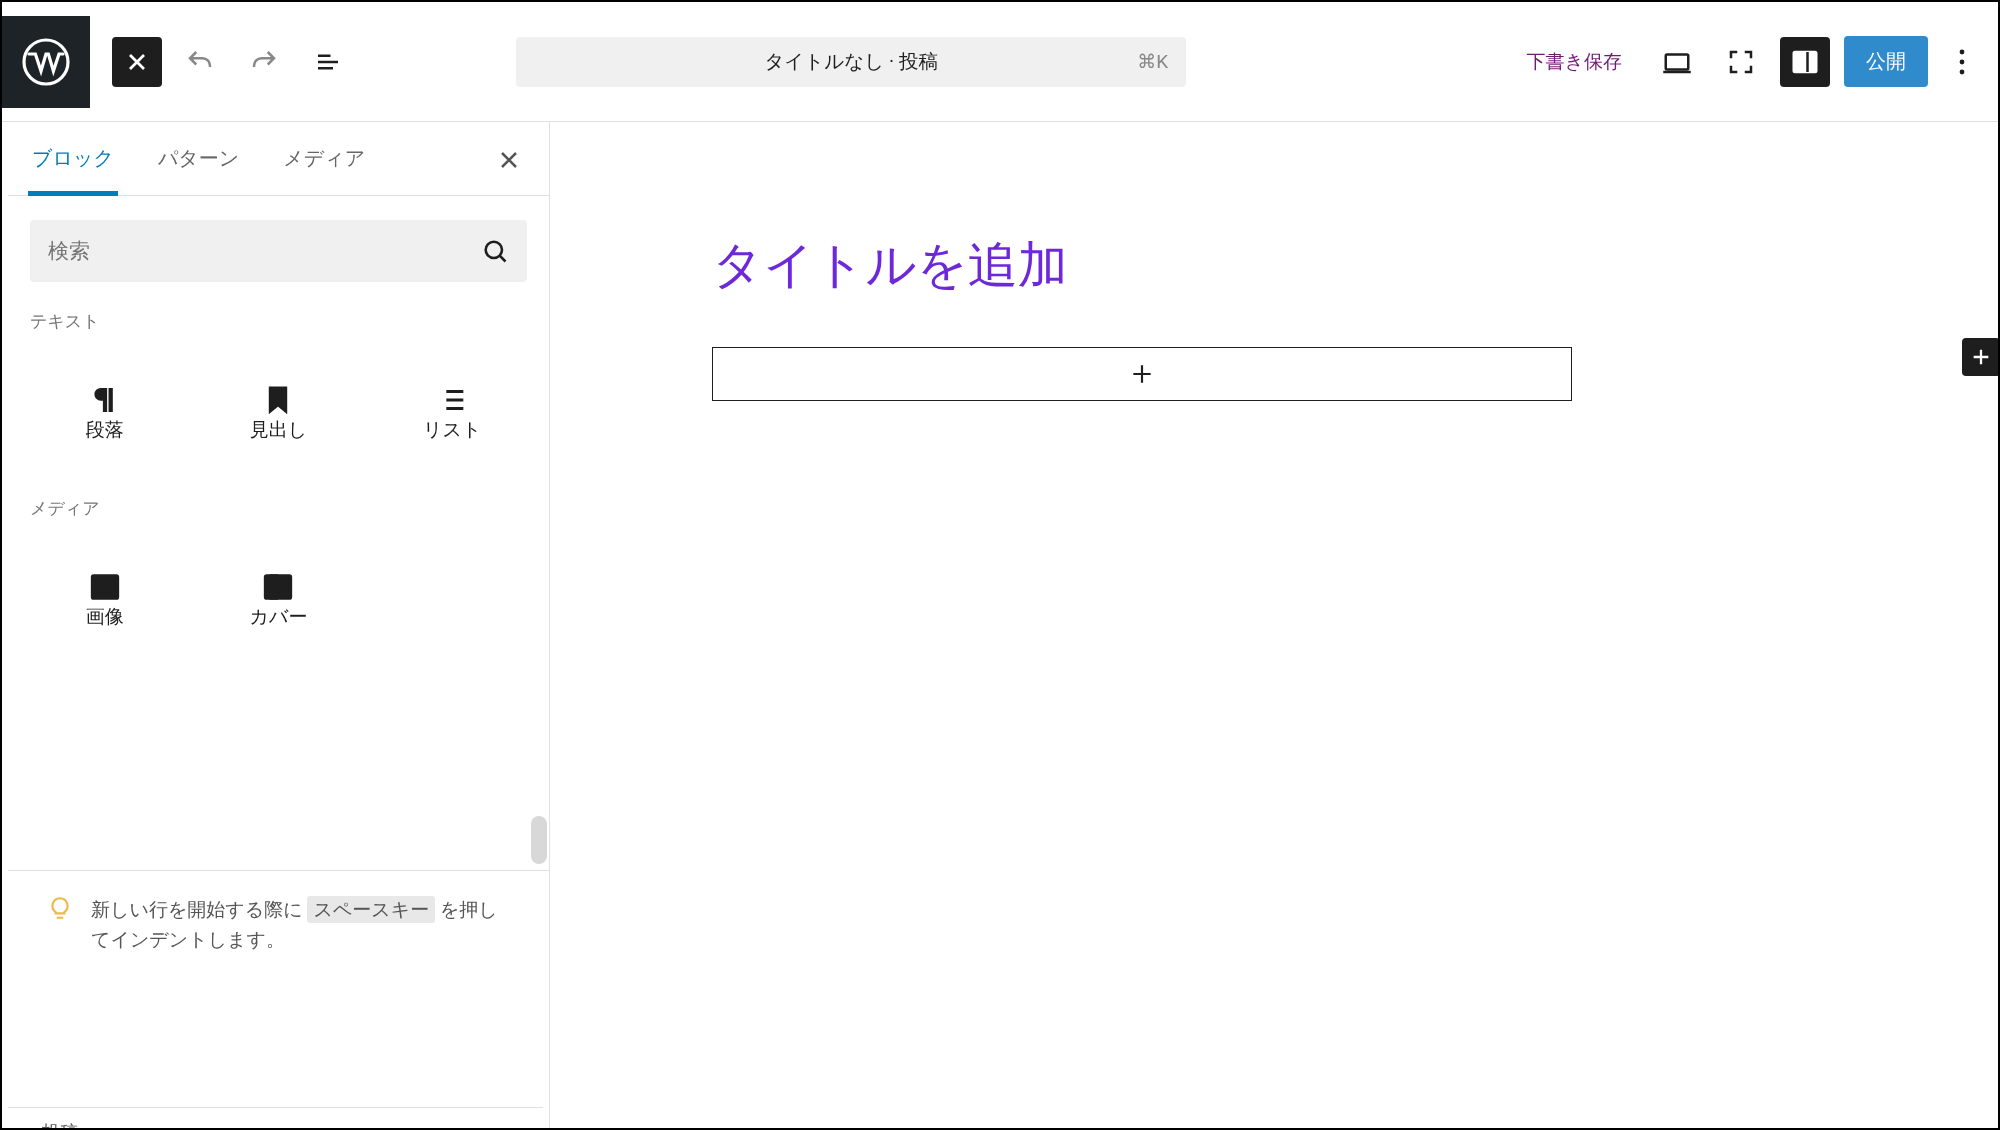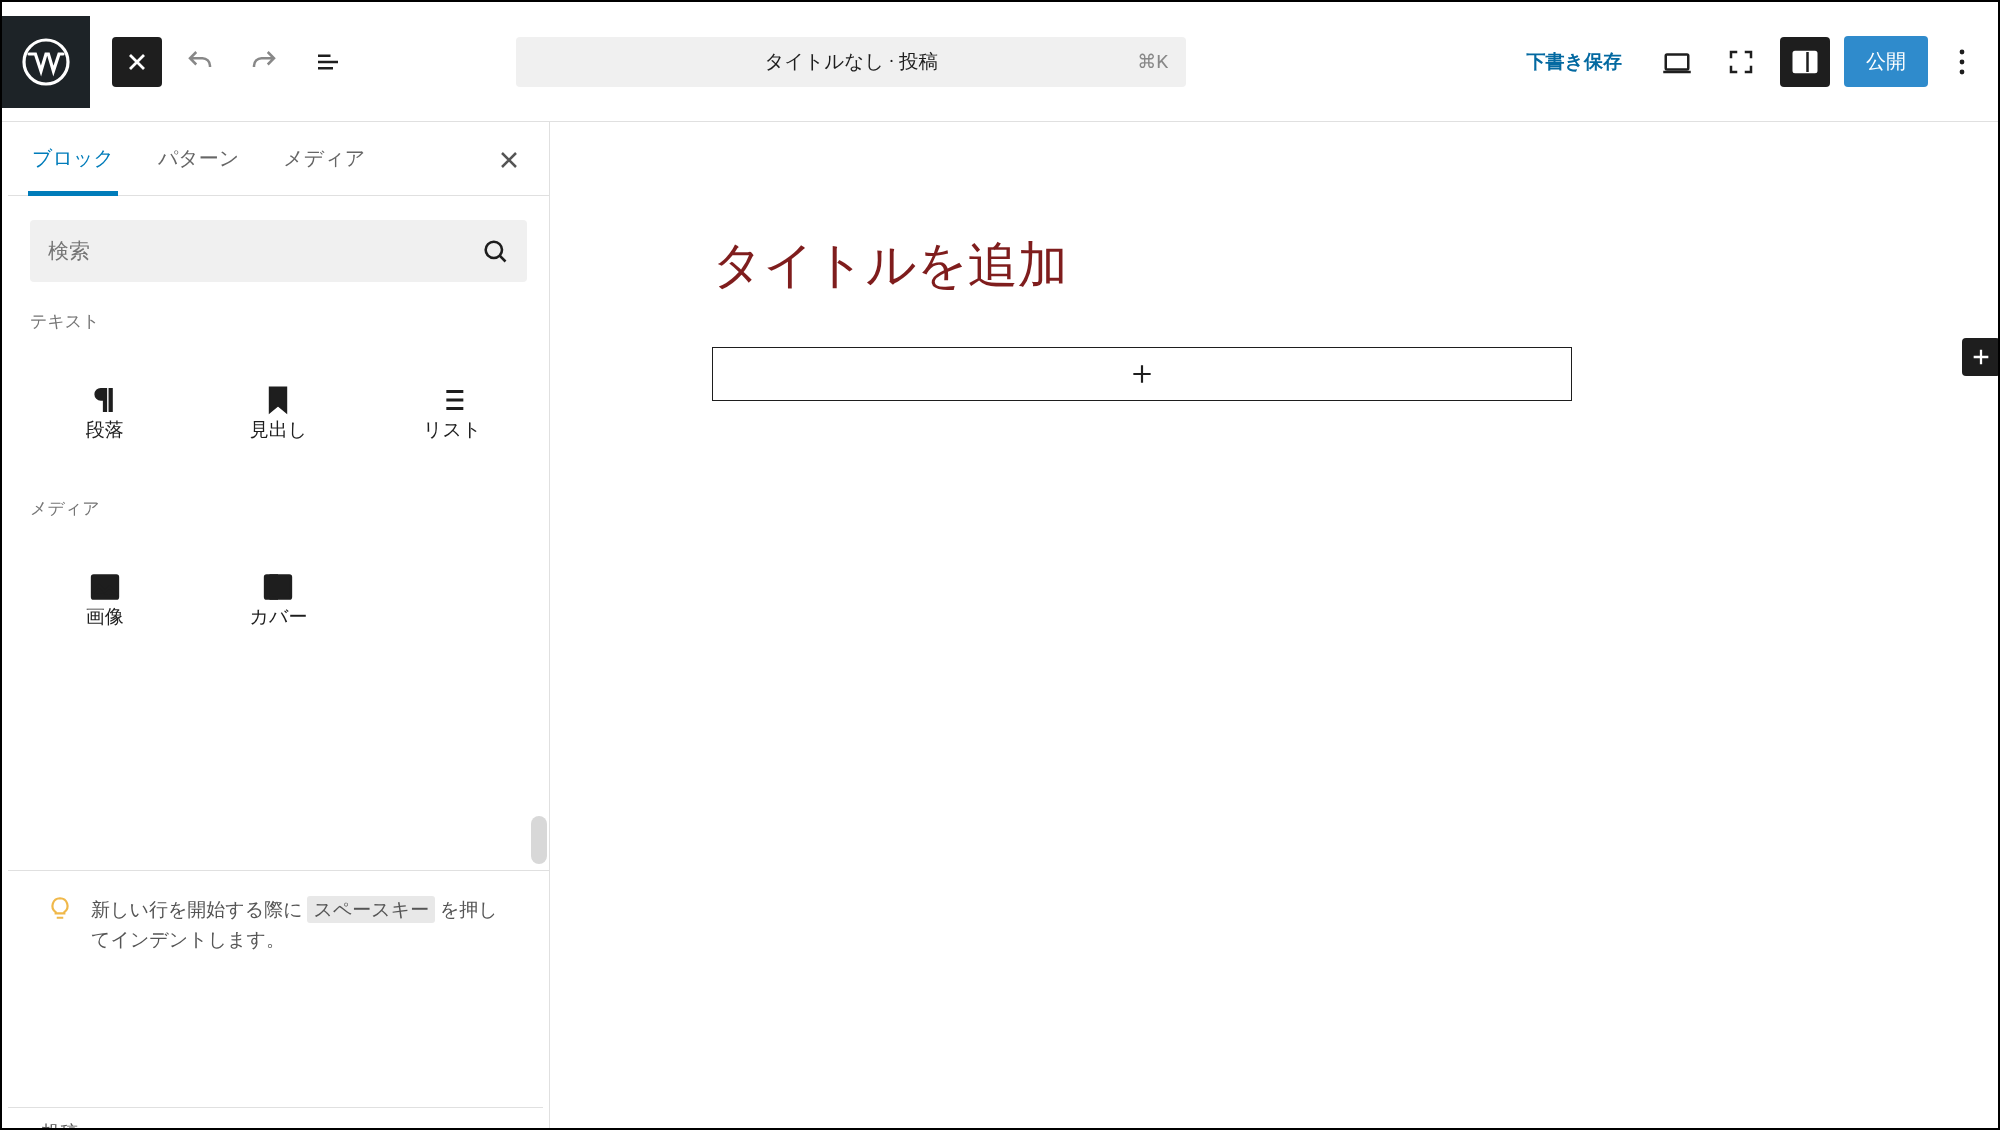--- a/index.html
+++ b/index.html
@@ -12,21 +12,21 @@
   .wp-logo svg { fill:#fff; width:48px; height:48px;}
   .toggle-inserter { width:50px; height:50px; background:#1e1e1e; border-radius:4px; display:flex; align-items:center; justify-content:center; margin-left:22px; cursor:pointer;}
   .toggle-inserter svg{width:28px;height:28px;fill:#fff;}
   .tb-btn { width:52px; height:52px; display:flex;align-items:center;justify-content:center; margin-left:12px; border-radius:4px; cursor:pointer;}
   .tb-btn svg{width:30px;height:30px;fill:none;stroke:#1e1e1e;stroke-width:2;}
   .tb-btn.disabled svg{stroke:#888;}
   .doc-bar { flex:0 0 auto; margin-left:auto; margin-right:auto; width:670px; height:50px; background:#f0f0f0; border-radius:4px; display:flex; align-items:center; justify-content:center; position:relative; cursor:pointer;}
   .doc-bar .title{color:#1e1e1e; font-size:19.5px;}
   .doc-bar .kbd{position:absolute; right:18px; color:#888; font-size:19px;}
   .top-right { margin-left:auto; display:flex; align-items:center; gap:14px; }
-  .save-draft{color:#0369a1; font-size:19px; padding:10px 16px; cursor:pointer;font-weight:bold;}
+  .save-draft{color:#701a75; font-size:19px; padding:10px 16px; cursor:pointer;}
   .sq-btn{width:50px;height:50px;border-radius:4px;display:flex;align-items:center;justify-content:center;cursor:pointer;}
   .sq-btn svg{width:30px;height:30px;fill:none;stroke:#1e1e1e;stroke-width:2;}
   .sq-btn.active{background:#1e1e1e;}
   .sq-btn.active svg{stroke:#fff;fill:#fff;}
   .publish-btn{background:#2f8bcc;color:#fff;padding:12px 22px;border-radius:4px;font-size:20px;cursor:pointer;}
   .more-btn{width:40px;display:flex;align-items:center;justify-content:center;cursor:pointer;}
   .more-btn svg{width:6px;height:26px;fill:#1e1e1e;}
 
   
   .main { display:flex; height:calc(100% - 92px); }
@@ -50,21 +50,21 @@
   .tip svg{width:26px;height:26px;flex-shrink:0;}
   .tip .txt{font-size:19px;color:#555;line-height:1.6;}
   .tip .kbd-inline{background:#e8e8e8;padding:2px 6px;border-radius:3px;}
   .footer-type{position:absolute;left:0;right:6px;bottom:0;border-top:1px solid #e0e0e0;padding:12px 34px;font-size:18px;color:#555;}
 
   .inserter-body{flex:1;overflow:auto; position:relative;}
   .inserter-scroll{height:570px; overflow:hidden;}
 
   
   .canvas{flex:1;position:relative;padding:110px 0 0 0;}
-  .title-input{font-size:50px;color:#7f1d1d;margin-left:162px;font-weight:400;}
+  .title-input{font-size:50px;color:#6d28d9;margin-left:162px;font-weight:400;}
   .add-block{margin:48px 0 0 162px;width:860px;height:54px;border:1.5px solid #1e1e1e;display:flex;align-items:center;justify-content:center;cursor:pointer;}
   .add-block svg{width:26px;height:26px;stroke:#1e1e1e;stroke-width:2;fill:none;}
   .float-add{position:absolute;right:-2px;top:216px;width:38px;height:38px;background:#1e1e1e;border-radius:4px;display:flex;align-items:center;justify-content:center;cursor:pointer;}
   .float-add svg{width:22px;height:22px;stroke:#fff;stroke-width:2.5;fill:none;}
 
   .scroll-thumb{position:absolute; right:2px; top:620px; width:16px; height:48px; background:#d8d8d8; border-radius:8px;}
 </style>
 </head>
 <body>
 

